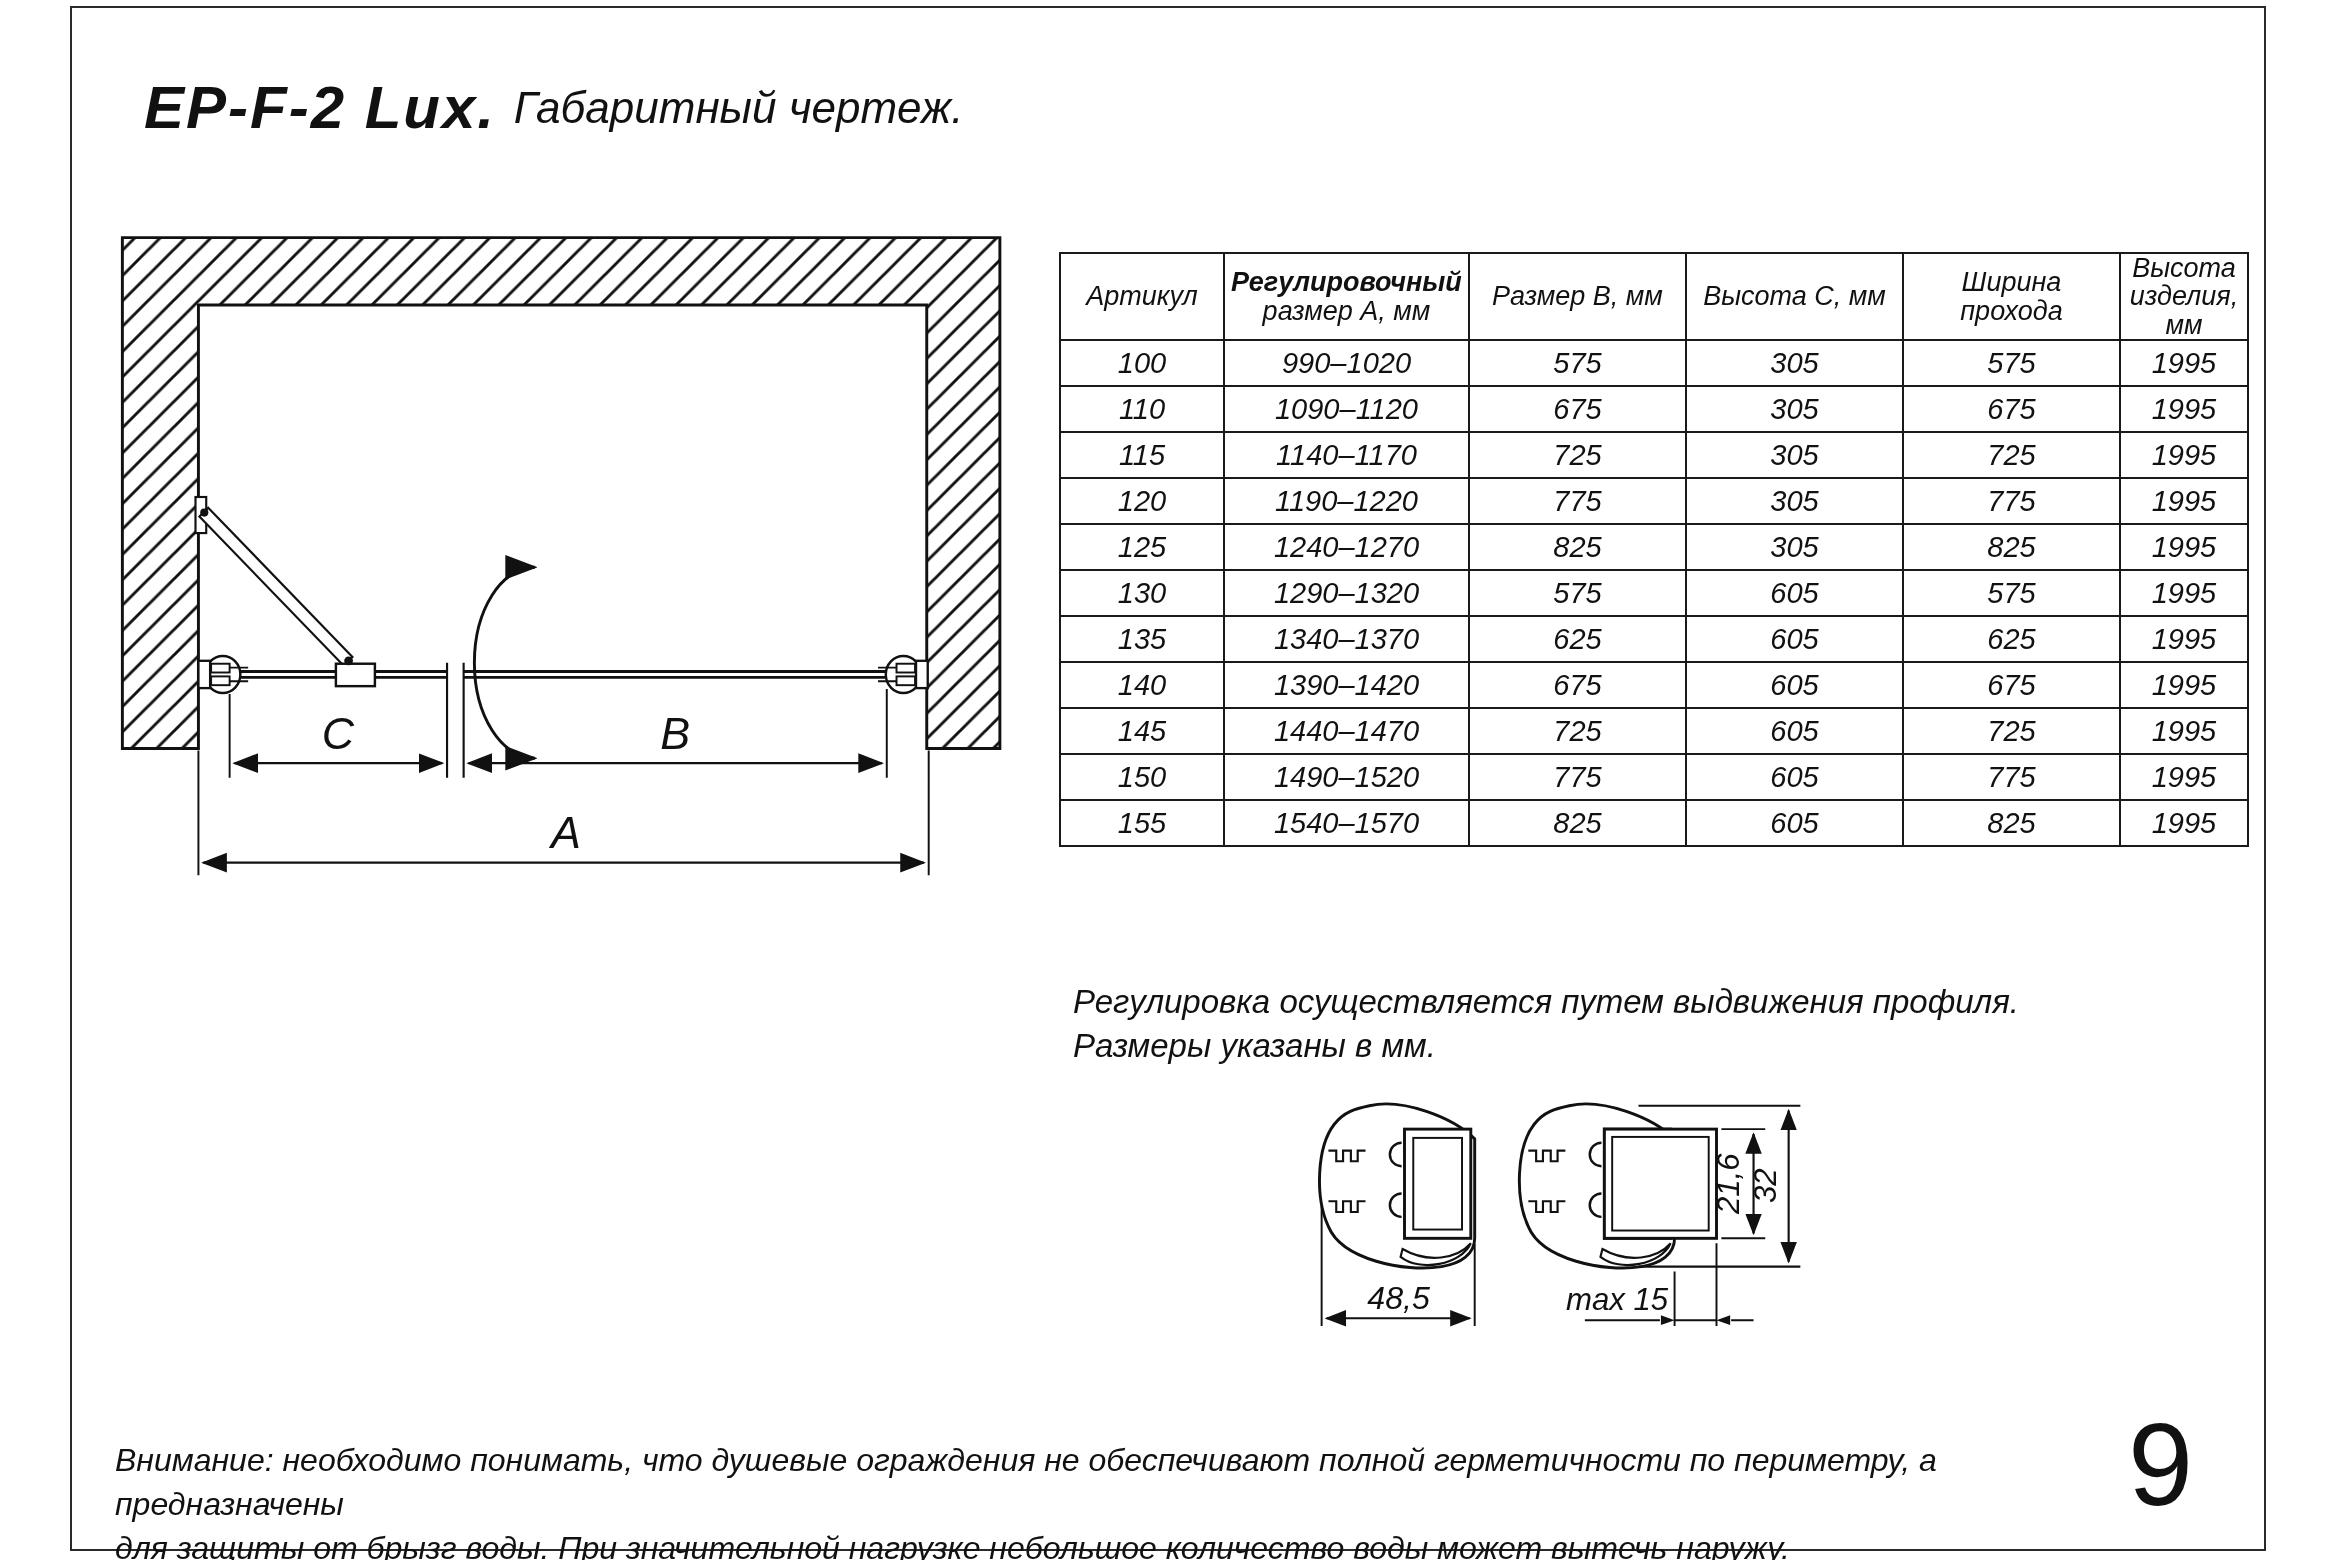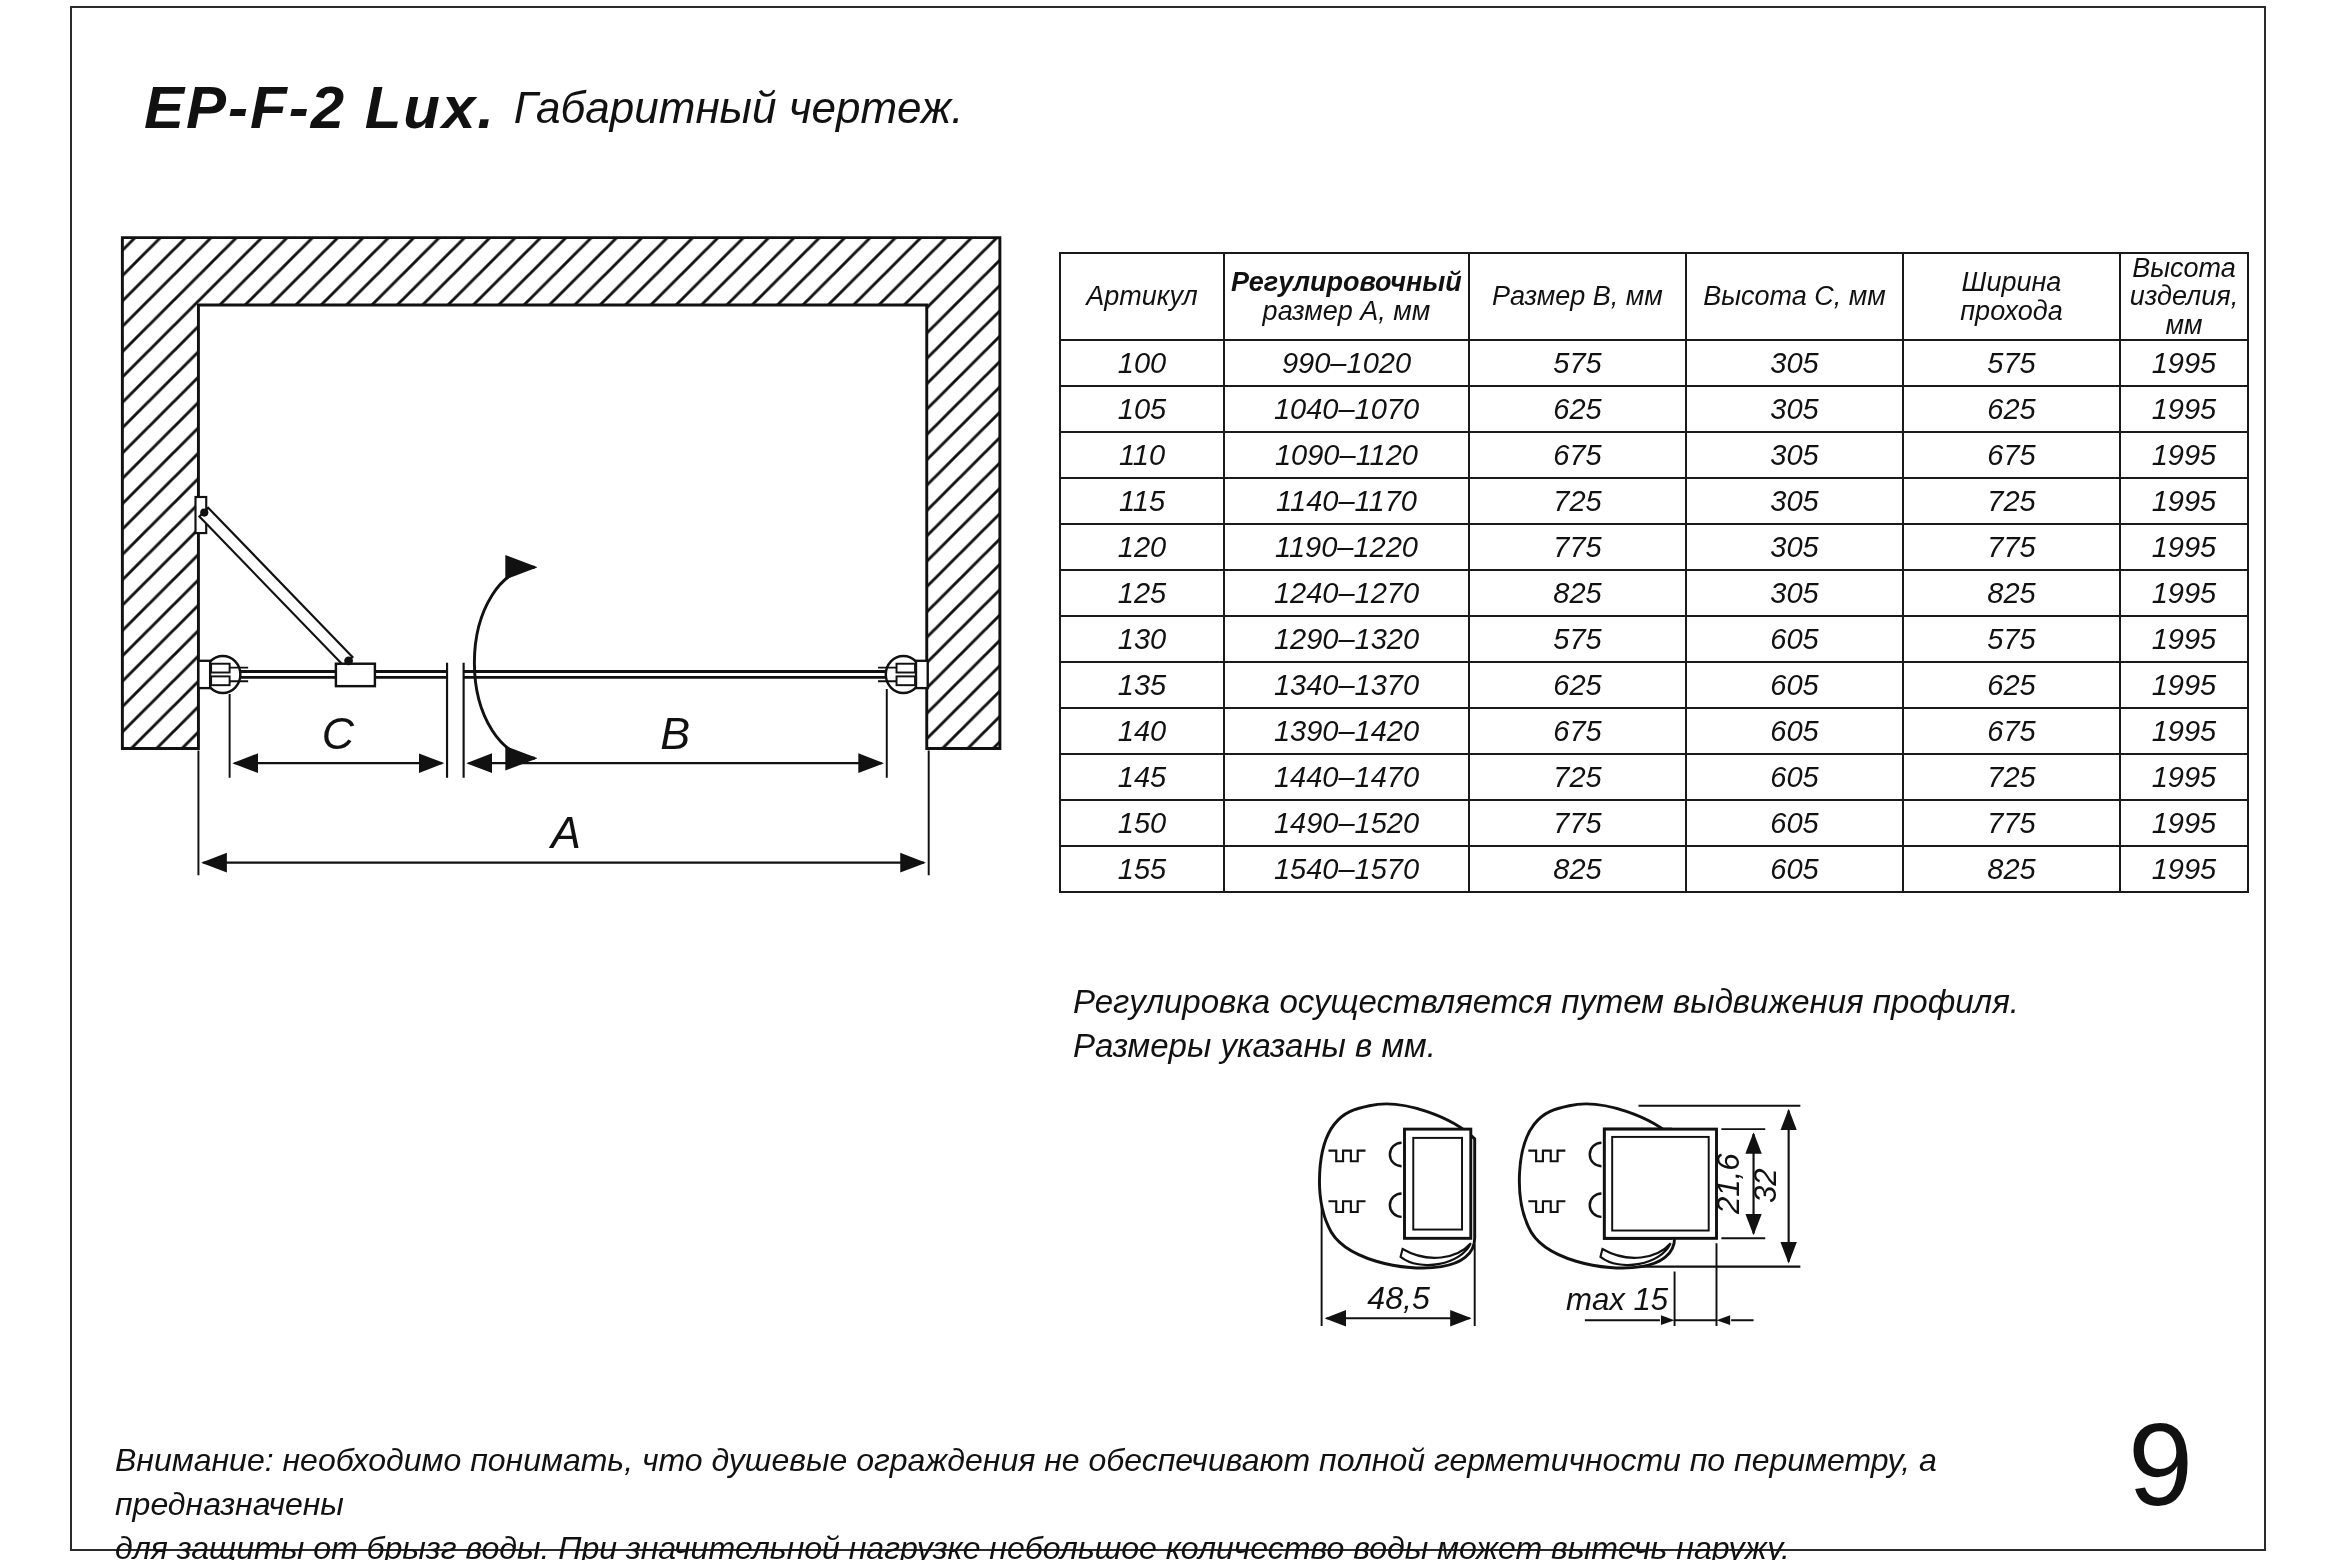--- a/index.html
+++ b/index.html
@@ -137,28 +137,20 @@
   <tbody>
       <tr>
         <td>100</td>
         <td>990–1020</td>
         <td>575</td>
         <td>305</td>
         <td>575</td>
         <td>1995</td>
       </tr>
       <tr>
-        <td>105</td>
-        <td>1040–1070</td>
-        <td>625</td>
-        <td>305</td>
-        <td>625</td>
-        <td>1995</td>
-      </tr>
-      <tr>
         <td>110</td>
         <td>1090–1120</td>
         <td>675</td>
         <td>305</td>
         <td>675</td>
         <td>1995</td>
       </tr>
       <tr>
         <td>115</td>
         <td>1140–1170</td>

